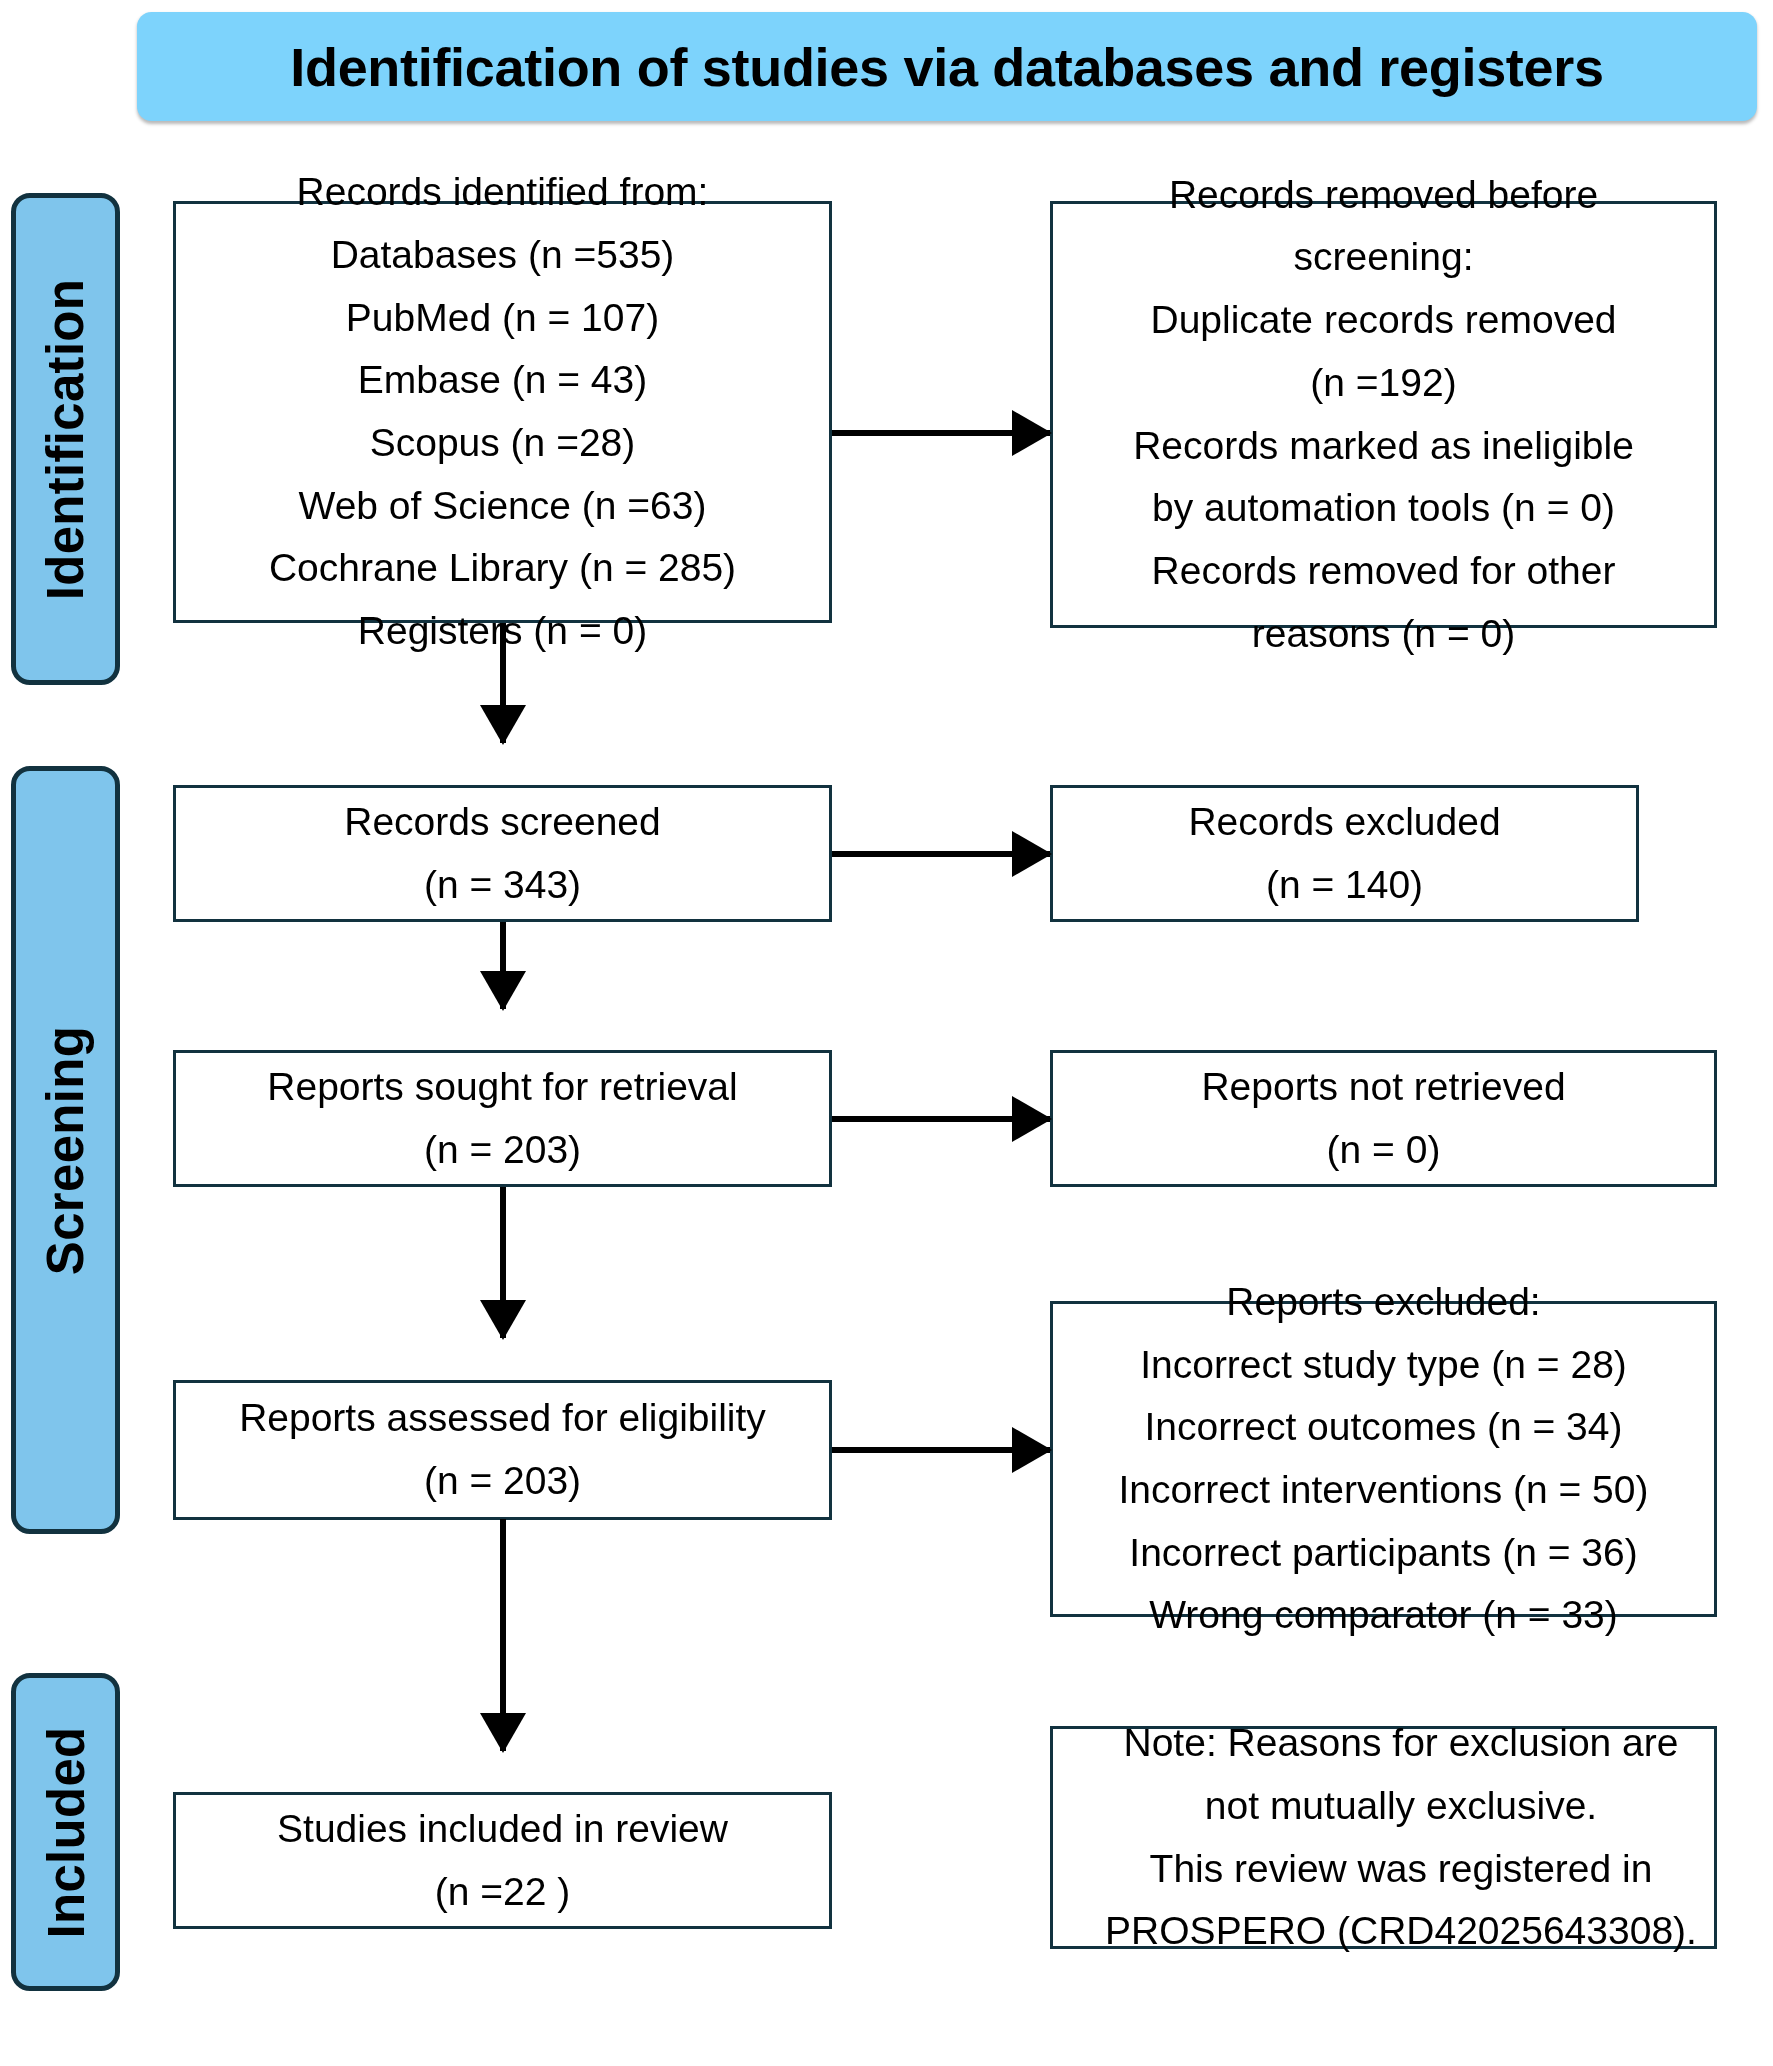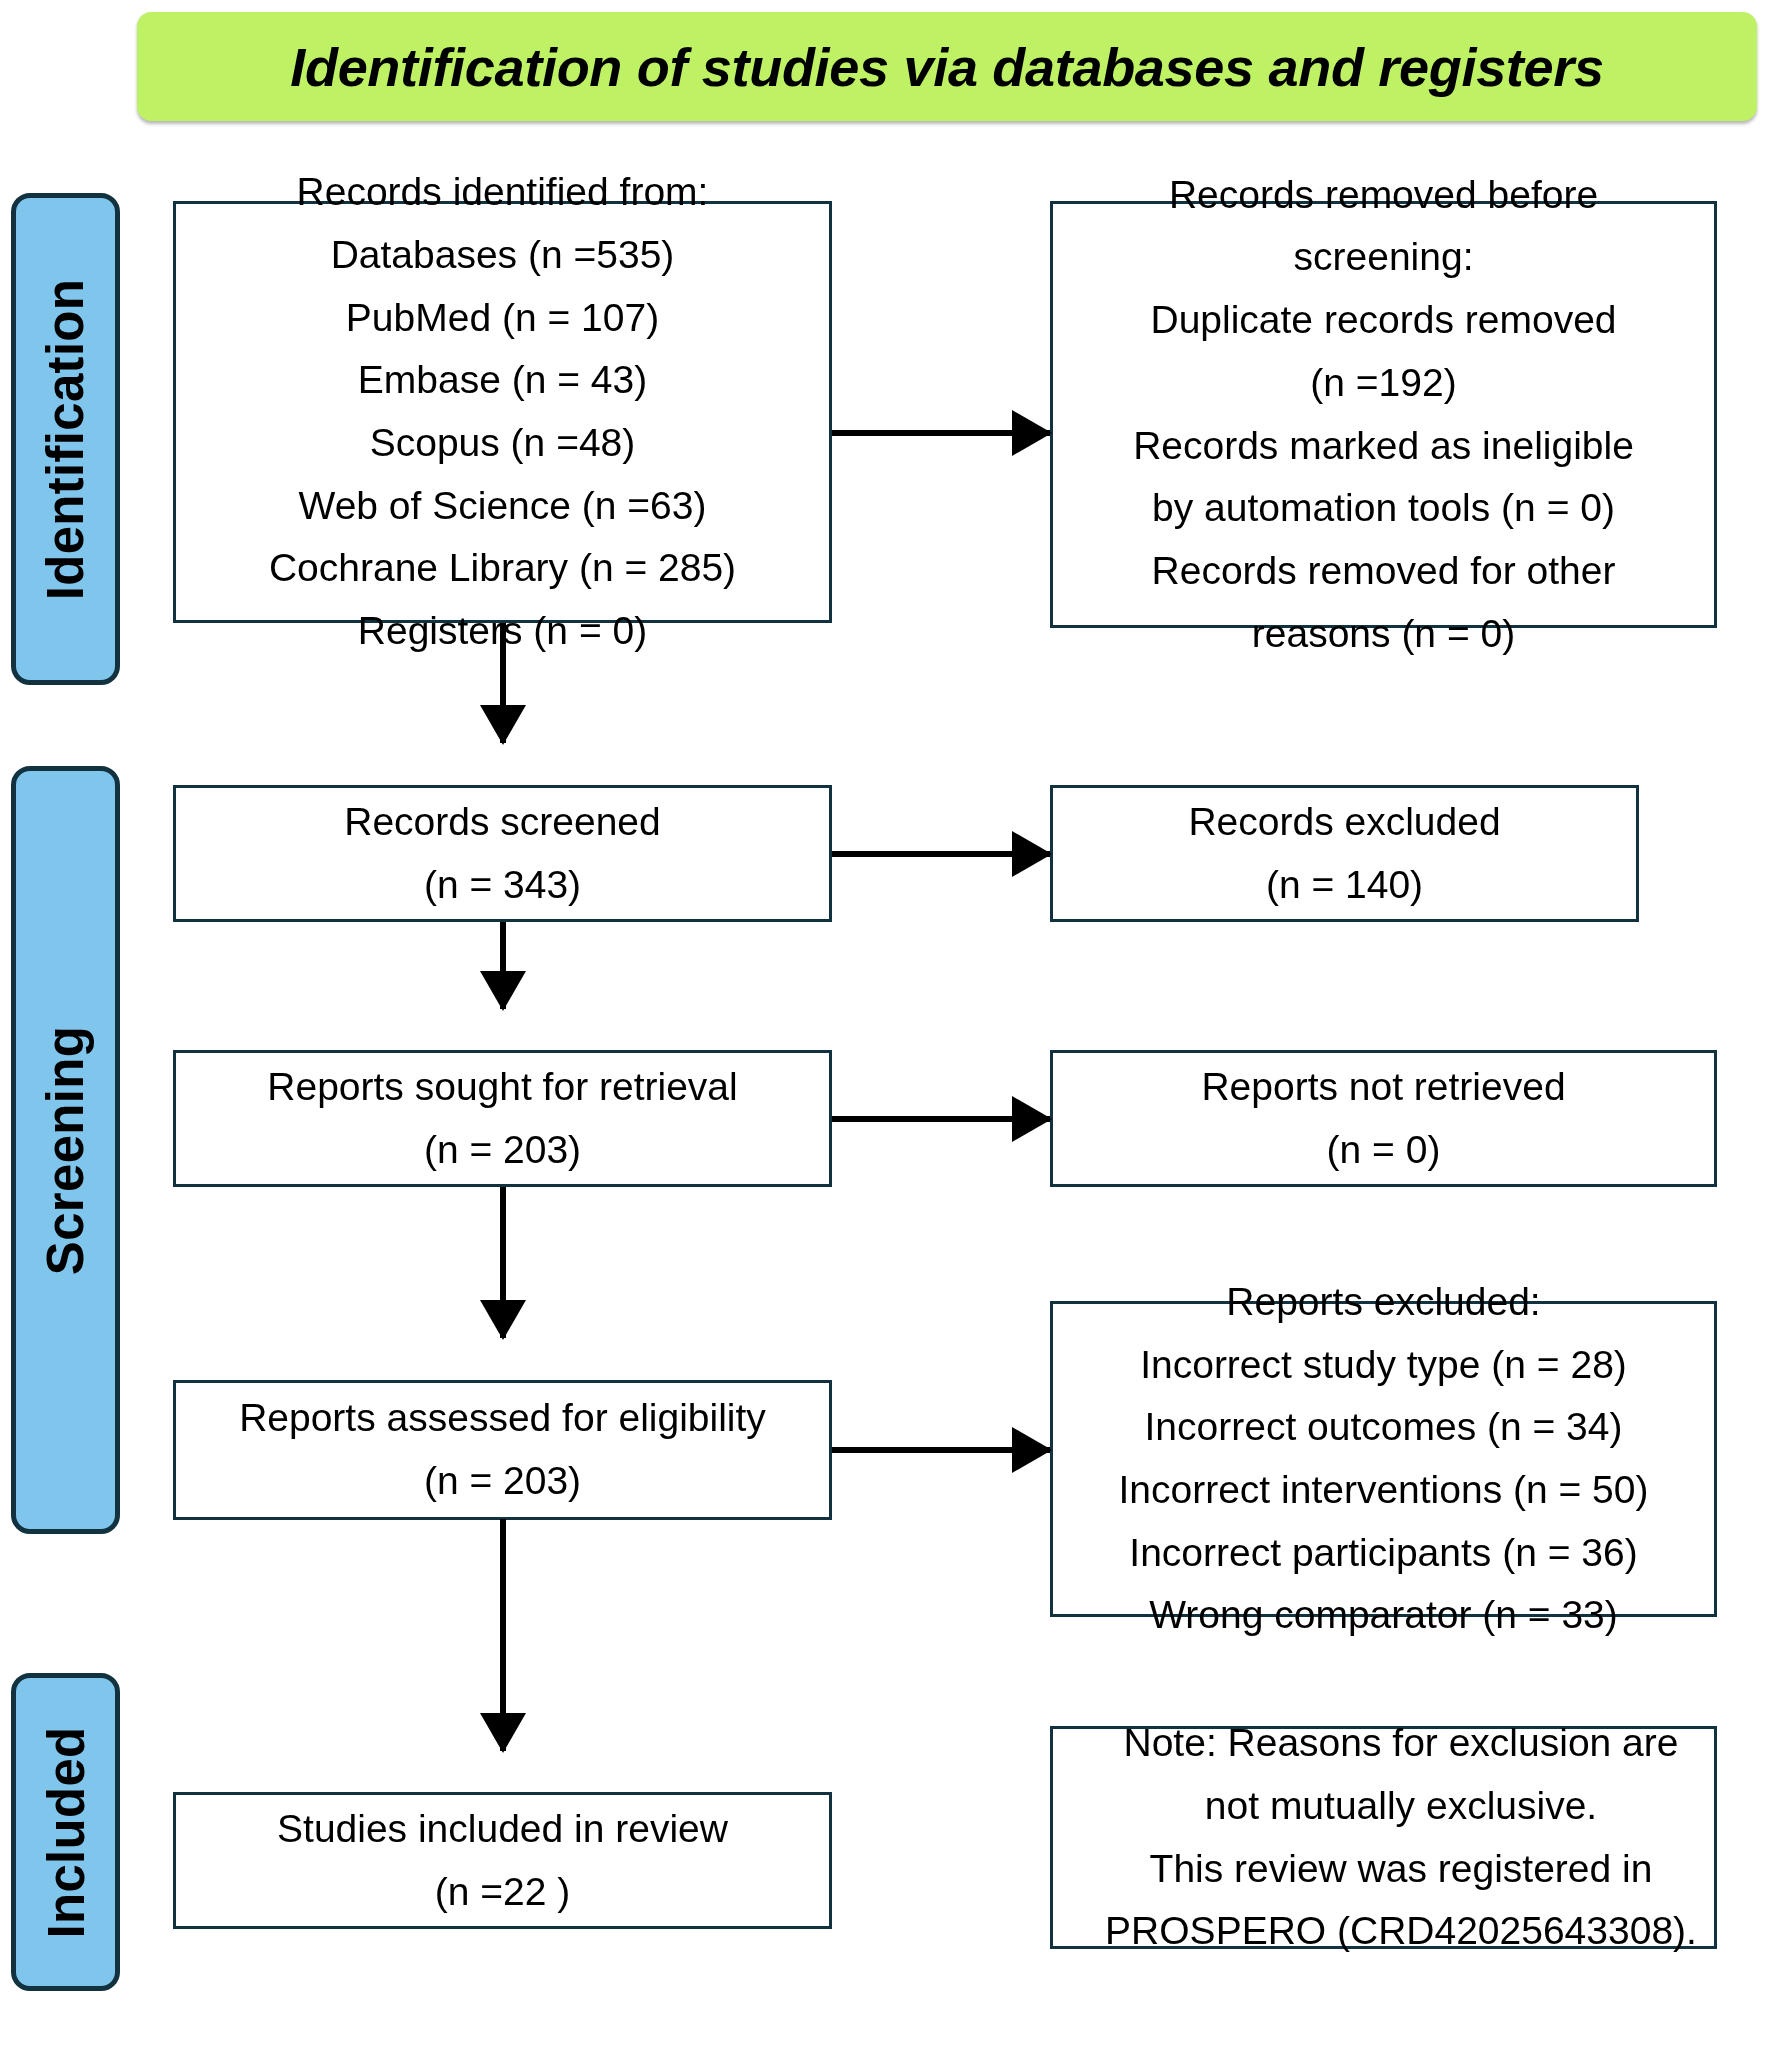--- a/index.html
+++ b/index.html
@@ -16,27 +16,26 @@
     overflow: hidden;
   }
 
   
   .title-banner {
     position: absolute;
     left: 137px;
     top: 12.3px;
     width: 1620px;
     height: 109px;
-    background: #bef264;
+    background: #7dd3fc;
     border-radius: 14.5px;
     display: flex;
     align-items: center;
     justify-content: center;
     box-shadow: 0 2.8px 3.4px rgba(0,0,0,0.28);
-    font-style: italic;
   }
   .title-banner .title-text {
     font-size: 54px;
     font-weight: bold;
     color: #000000;
     letter-spacing: -0.3px;
     white-space: nowrap;
   }
 
   
@@ -160,21 +159,21 @@
   </div>
   <div class="phase-tab" id="tab-included">
     <span class="phase-label">Included</span>
   </div>
 
   <div class="flow-box" id="box-identified">
     <div class="line">Records identified from:</div>
     <div class="line">Databases (n =535)</div>
     <div class="line">PubMed (n = 107)</div>
     <div class="line">Embase (n = 43)</div>
-    <div class="line">Scopus (n =48)</div>
+    <div class="line">Scopus (n =28)</div>
     <div class="line">Web of Science (n =63)</div>
     <div class="line">Cochrane Library (n = 285)</div>
     <div class="line">Registers (n = 0)</div>
   </div>
 
   <div class="flow-box" id="box-removed">
     <div class="line">Records removed before</div>
     <div class="line">screening:</div>
     <div class="line">Duplicate records removed</div>
     <div class="line">(n =192)</div>

